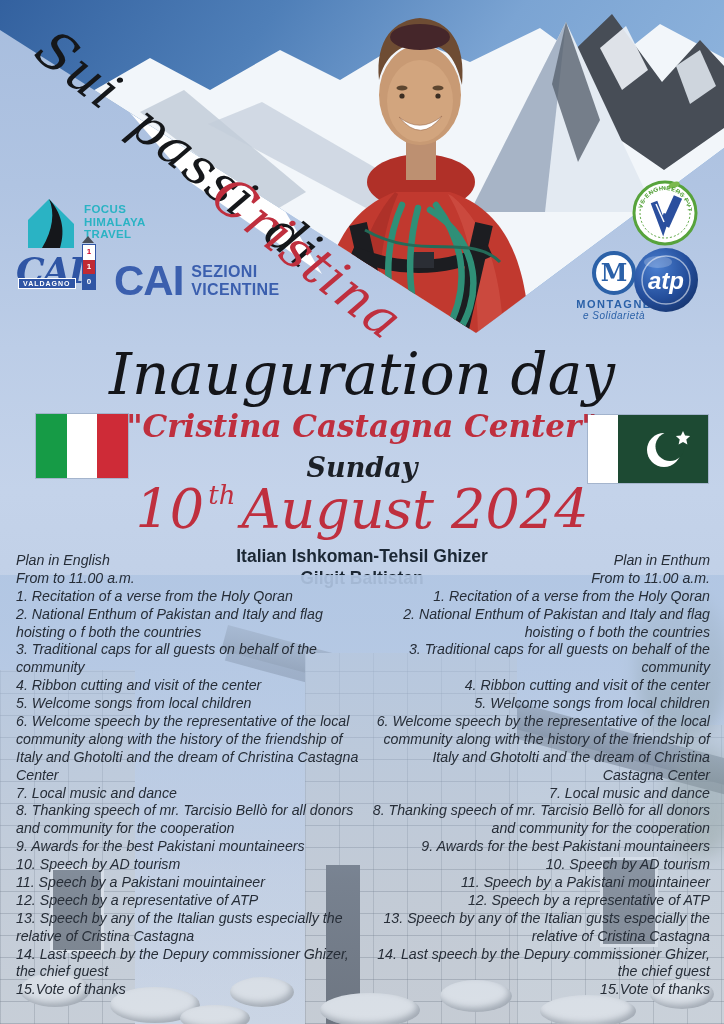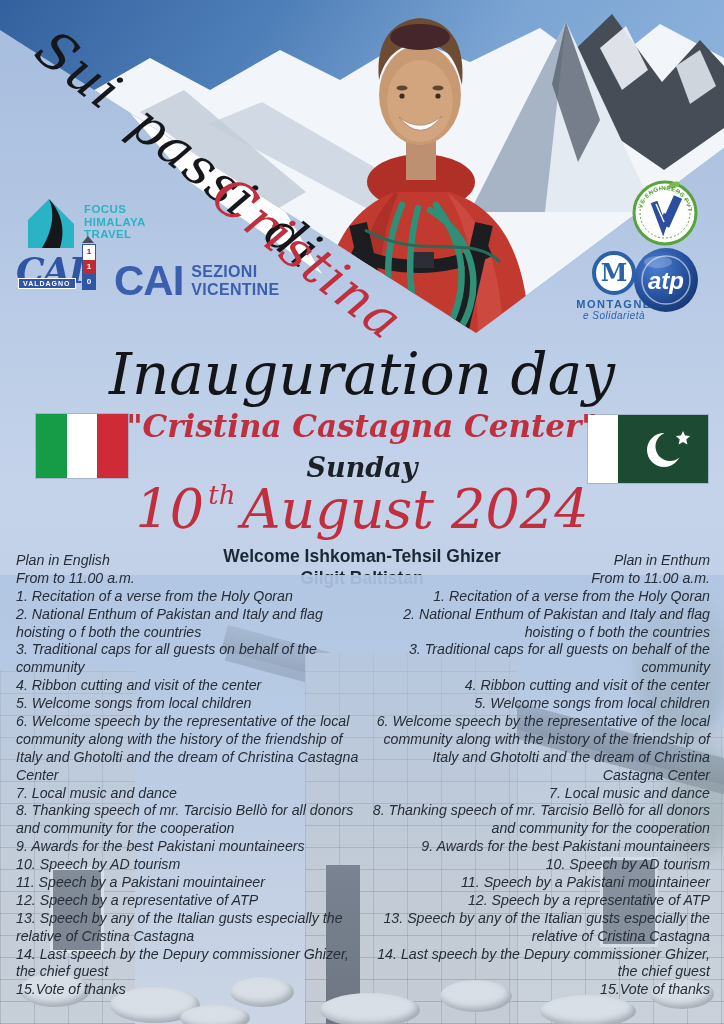--- a/index.html
+++ b/index.html
@@ -220,21 +220,21 @@
       <text x="34" y="43" text-anchor="middle" font-size="24" font-weight="bold" font-style="italic" fill="#ffffff" font-family="Liberation Sans, sans-serif">atp</text>
     </svg>
   </div>
 
   <div class="title script">Inauguration day</div>
   <div class="subtitle script">"Cristina Castagna Center"</div>
   <div class="weekday script">Sunday</div>
   <div class="dateline script">
     <span>10</span><span class="ord">th</span><span>August 2024</span>
   </div>
-  <div class="loc loc1">Welcome Ishkoman-Tehsil Ghizer</div>
+  <div class="loc loc1">Italian Ishkoman-Tehsil Ghizer</div>
   <div class="loc loc2">Gilgit Baltistan</div>
 
   <div class="abs flag-it">
     <div class="fg"></div>
     <div class="fw"></div>
     <div class="fr"></div>
   </div>
   <div class="abs flag-pk">
     <svg width="120" height="68" viewBox="0 0 120 68">
       <rect width="120" height="68" fill="#ffffff"></rect>

